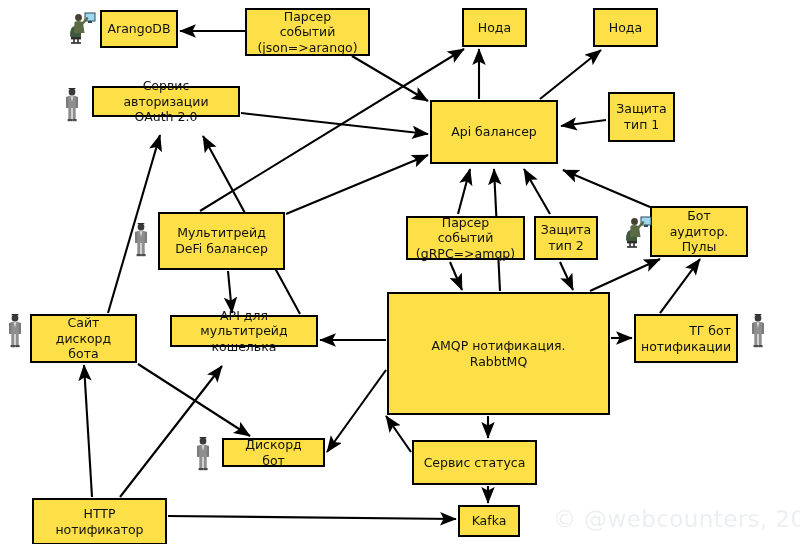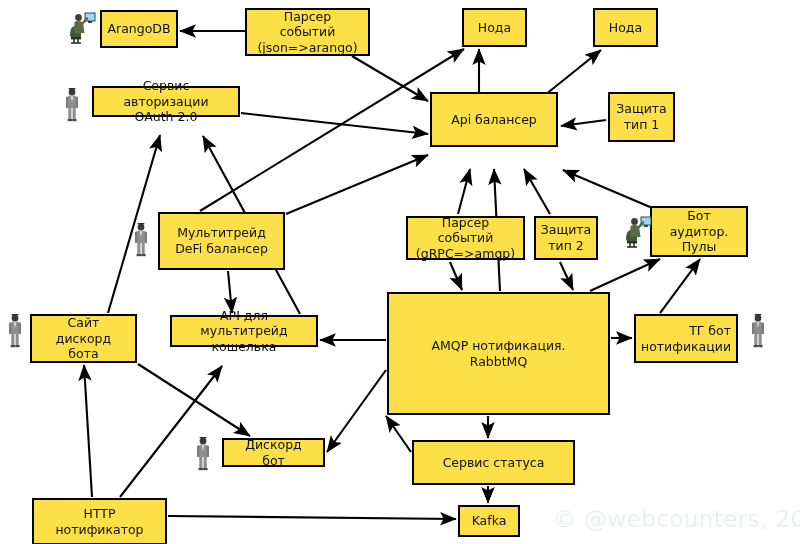--- a/index.html
+++ b/index.html
@@ -181,39 +181,39 @@
   </svg>
 
   <div id="node-group">
       <div class="node-box" style="left: 100px; top: 10px; width: 78px; height: 38px;">ArangoDB</div>
       <div class="node-box" style="left: 245px; top: 8px; width: 125px; height: 48px;">Парсер событий
 (json=&gt;arango)</div>
       <div class="node-box" style="left: 462px; top: 8px; width: 65px; height: 39px;">Нода</div>
       <div class="node-box" style="left: 593px; top: 8px; width: 65px; height: 39px;">Нода</div>
       <div class="node-box" style="left: 92px; top: 86px; width: 148px; height: 31px;">Сервис авторизации
 OAuth 2.0</div>
-      <div class="node-box" style="left: 430px; top: 92px; width: 128px; height: 55px;">Api балансер</div>
+      <div class="node-box" style="left: 430px; top: 100px; width: 128px; height: 64px;">Api балансер</div>
       <div class="node-box" style="left: 608px; top: 92px; width: 67px; height: 50px;">Защита
 тип 1</div>
       <div class="node-box" style="left: 158px; top: 212px; width: 127px; height: 58px;">Мультитрейд
 DeFi балансер</div>
       <div class="node-box" style="left: 406px; top: 216px; width: 119px; height: 44px;">Парсер событий
 (gRPC=&gt;amqp)</div>
       <div class="node-box" style="left: 534px; top: 216px; width: 64px; height: 44px;">Защита
 тип 2</div>
       <div class="node-box" style="left: 650px; top: 206px; width: 98px; height: 51px;">Бот аудитор.
 Пулы</div>
       <div class="node-box" style="left: 30px; top: 314px; width: 107px; height: 49px;">Сайт дискорд
 бота</div>
       <div class="node-box" style="left: 170px; top: 315px; width: 148px; height: 32px;">API для мультитрейд
 кошелька</div>
       <div class="node-box" style="left: 387px; top: 292px; width: 223px; height: 123px;">AMQP нотификация.
 RabbtMQ</div>
       <div class="node-box" style="left: 634px; top: 314px; width: 104px; height: 49px; text-align: right;">ТГ бот
 нотификации</div>
       <div class="node-box" style="left: 222px; top: 438px; width: 103px; height: 29px;">Дискорд бот</div>
-      <div class="node-box" style="left: 412px; top: 440px; width: 163px; height: 45px;">Сервис статуса</div>
+      <div class="node-box" style="left: 412px; top: 440px; width: 125px; height: 45px;">Сервис статуса</div>
       <div class="node-box" style="left: 32px; top: 498px; width: 135px; height: 47px;">HTTP нотификатор</div>
       <div class="node-box" style="left: 458px; top: 505px; width: 62px; height: 32px;">Kafka</div>
     </div>
 
   <div class="watermark" style="left:553px; top:506px;">© @webcounters, 2022</div>
 </div>
 
 </body></html>

